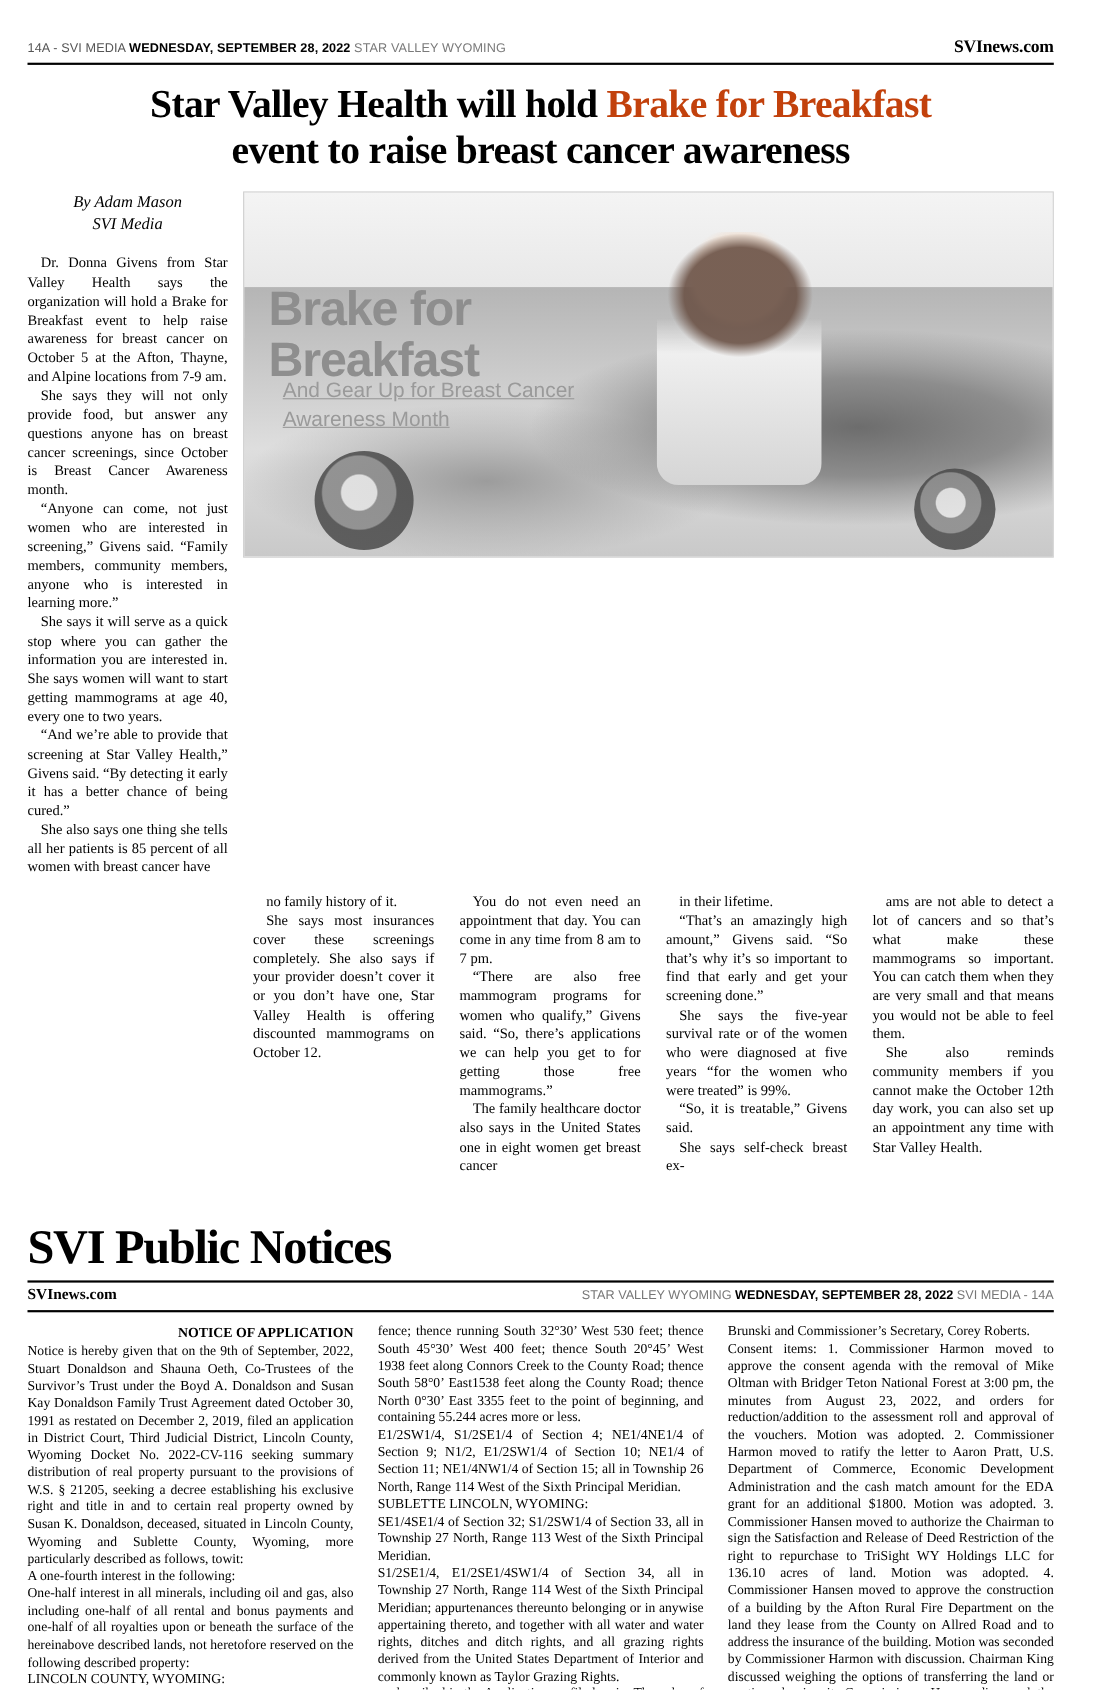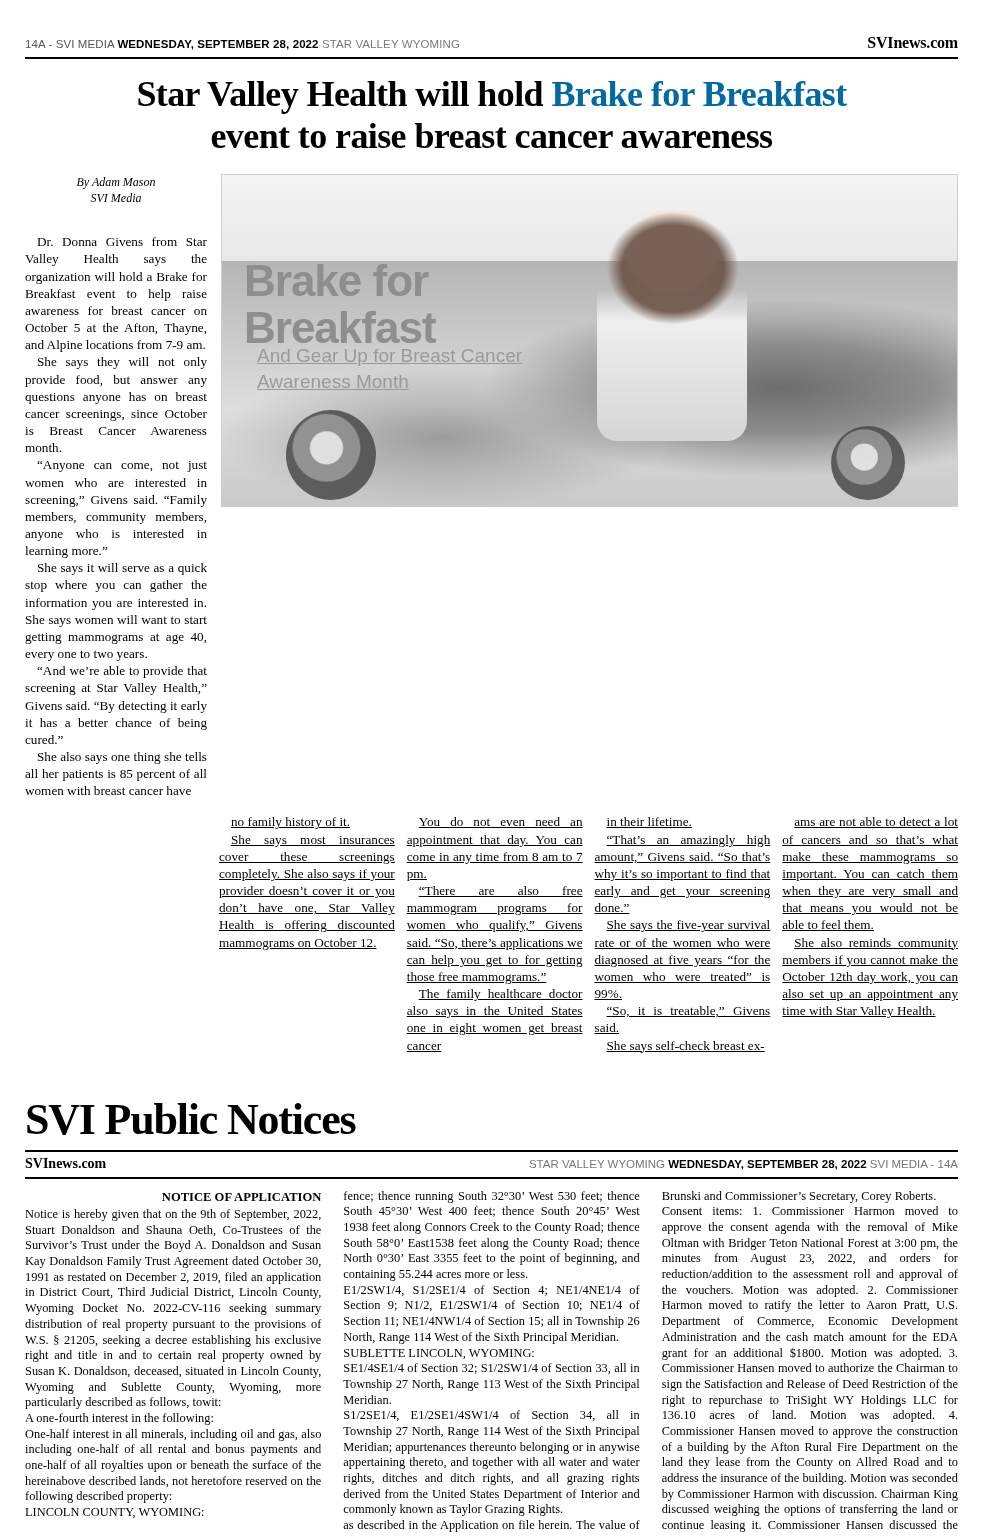--- a/index.html
+++ b/index.html
@@ -45,37 +45,37 @@
   
   .headline {
     text-align: center;
     font-family: "Liberation Serif", serif;
     font-weight: bold;
     font-size: 36px;
     line-height: 1.18;
     letter-spacing: -0.6px;
     margin: 6px 0 16px 0;
   }
-  .headline .grey { color: #0369a1; }
+  .headline .grey { color: #c2410c; }
 
   
   .art-top {
     display: flex;
     gap: 14px;
   }
   .byline-col {
     width: 182px;
     flex: 0 0 182px;
   }
   .byline {
     text-align: center;
     font-style: italic;
-    font-size: 12px;
+    font-size: 15px;
     line-height: 1.35;
-    margin-bottom: 27px;
+    margin-bottom: 16px;
   }
   .bodytext {
     font-size: 13.2px;
     line-height: 1.3;
     text-align: justify;
     hyphens: auto;
   }
   .bodytext p { margin: 0; text-indent: 12px; }
   .bodytext p.first { text-indent: 12px; }
 
@@ -146,23 +146,22 @@
     font-size: 19px;
     line-height: 1.35;
     color: #9a9a9a;
     width: 310px;
     text-decoration: underline;
   }
 
   
   .art-cols {
     display: flex;
-    gap: 12px;
+    gap: 23px;
     margin-top: 14px;
-    text-decoration: underline;
   }
   .art-cols .col { flex: 1 1 0; }
 
   
   .pn-wrap { margin-top: 44px; }
   .pn-title {
     font-family: "Liberation Serif", serif;
     font-weight: bold;
     font-size: 44px;
     letter-spacing: -1.2px;

